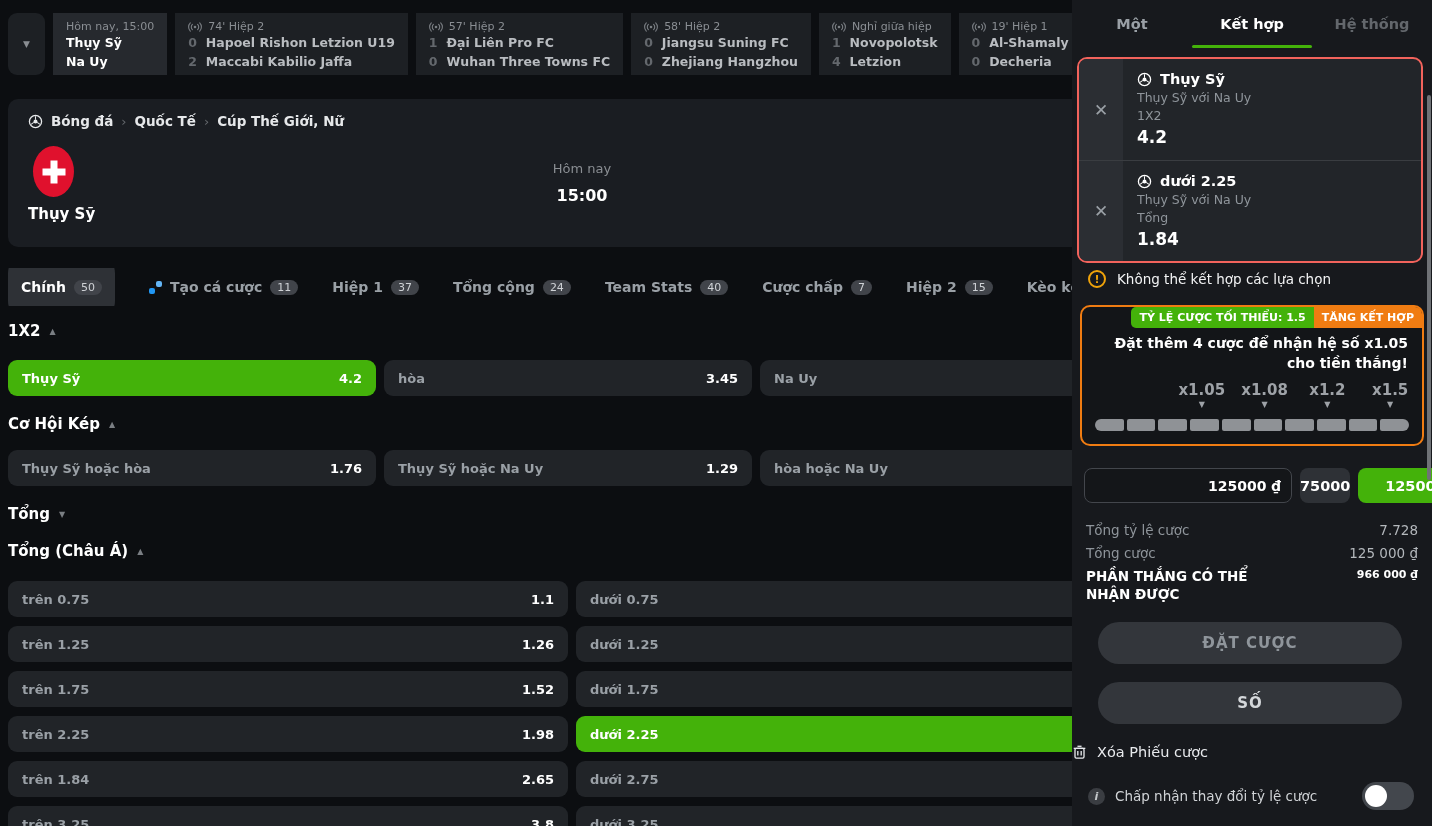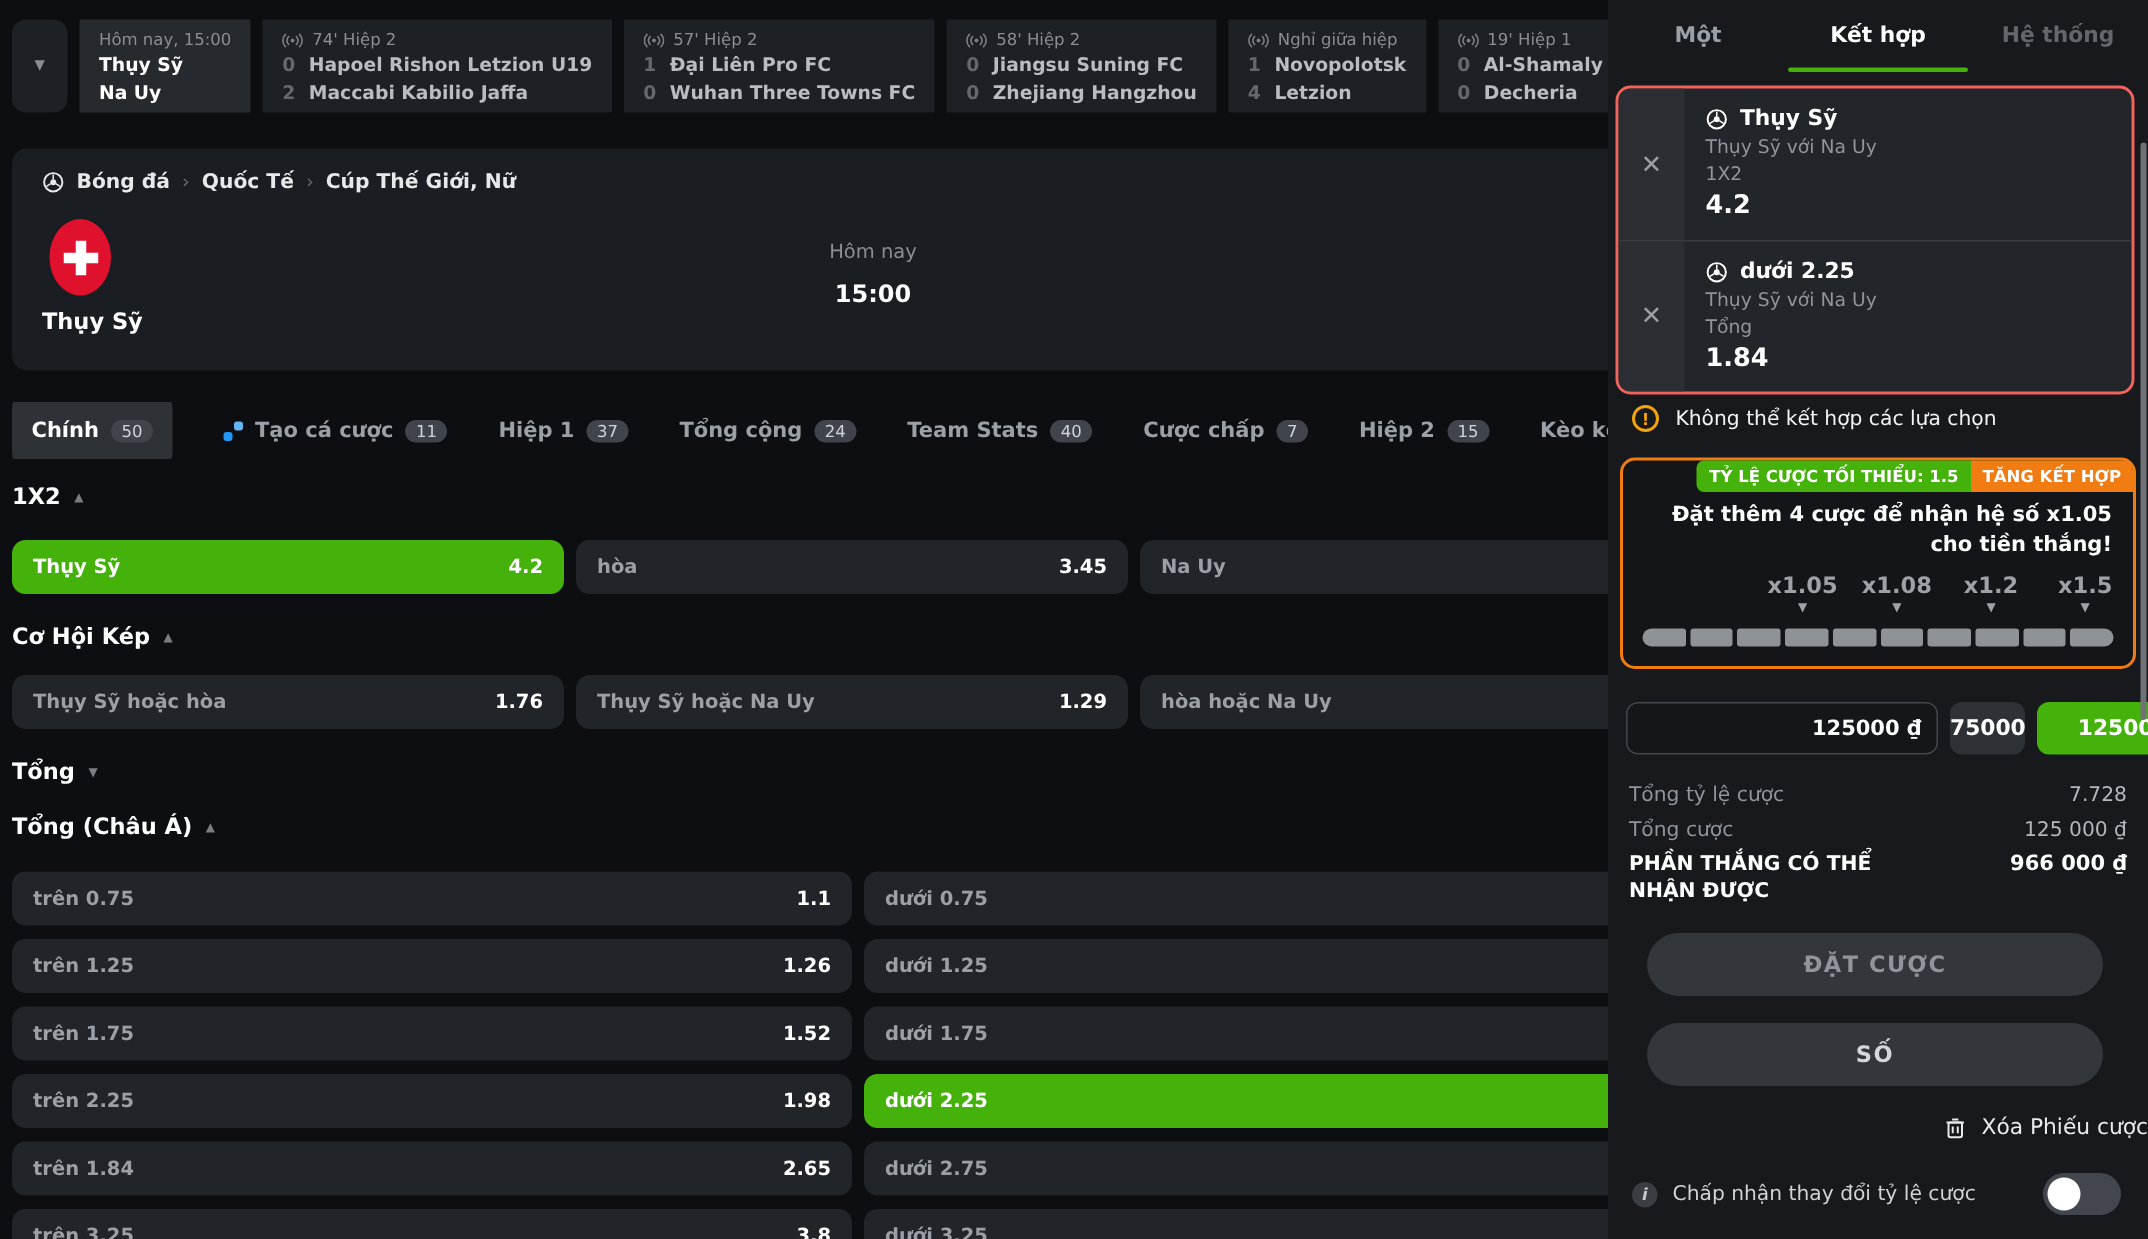--- a/index.html
+++ b/index.html
@@ -132,31 +132,31 @@
                color:#fff; font-size:14.5px; font-weight:600; cursor:pointer;
                font-family:"DejaVu Sans","Liberation Sans",sans-serif; }
   .stake-btn.green { flex:0 0 114px; background:#44b20a; font-weight:bold; }
 
   .bs-totals { position:absolute; top:522px; left:14px; right:14px; }
   .tot-row { display:flex; justify-content:space-between; align-items:flex-start;
              margin-bottom:7px; font-size:13.5px; }
   .tot-row .tl { color:#8f959b; }
   .tot-row .tv { color:#b4b8bc; }
   .tot-row.win .tl { color:#fff; font-weight:bold; width:210px; line-height:1.3; }
-  .tot-row.win .tv { color:#fff; font-weight:bold; font-size:14px; }
+  .tot-row.win .tv { color:#fff; font-weight:bold; font-size:11px; }
 
   .bs-btn { position:absolute; left:26px; right:30px; height:42px; border-radius:21px;
             background:#33363b; border:none; font-size:15px; font-weight:bold;
             letter-spacing:1px; cursor:pointer;
             font-family:"DejaVu Sans","Liberation Sans",sans-serif; }
   .bs-btn.place { top:622px; color:#8f959b; }
   .bs-btn.numbers { top:682px; color:#d4d7da; }
 
   .bs-clear { position:absolute; top:744px; left:0; right:0; display:flex;
-              align-items:center; justify-content:flex-end; gap:10px;
+              align-items:center; justify-content:flex-start; gap:10px;
               color:#e8eaed; font-size:14.5px; cursor:pointer; }
 
   .bs-accept { position:absolute; top:782px; left:16px; right:18px;
                display:flex; align-items:center; gap:10px; }
   .info-icon { flex:0 0 17px; width:17px; height:17px; border-radius:50%;
                background:#3a3d42; color:#c6cacd; font-size:11px; font-weight:bold;
                display:flex; align-items:center; justify-content:center; font-style:italic; }
   .bs-accept .al { color:#d0d3d6; font-size:13.5px; flex:1; }
   .toggle { flex:0 0 52px; width:52px; height:28px; border-radius:14px;
             background:#43474d; position:relative; cursor:pointer; }

